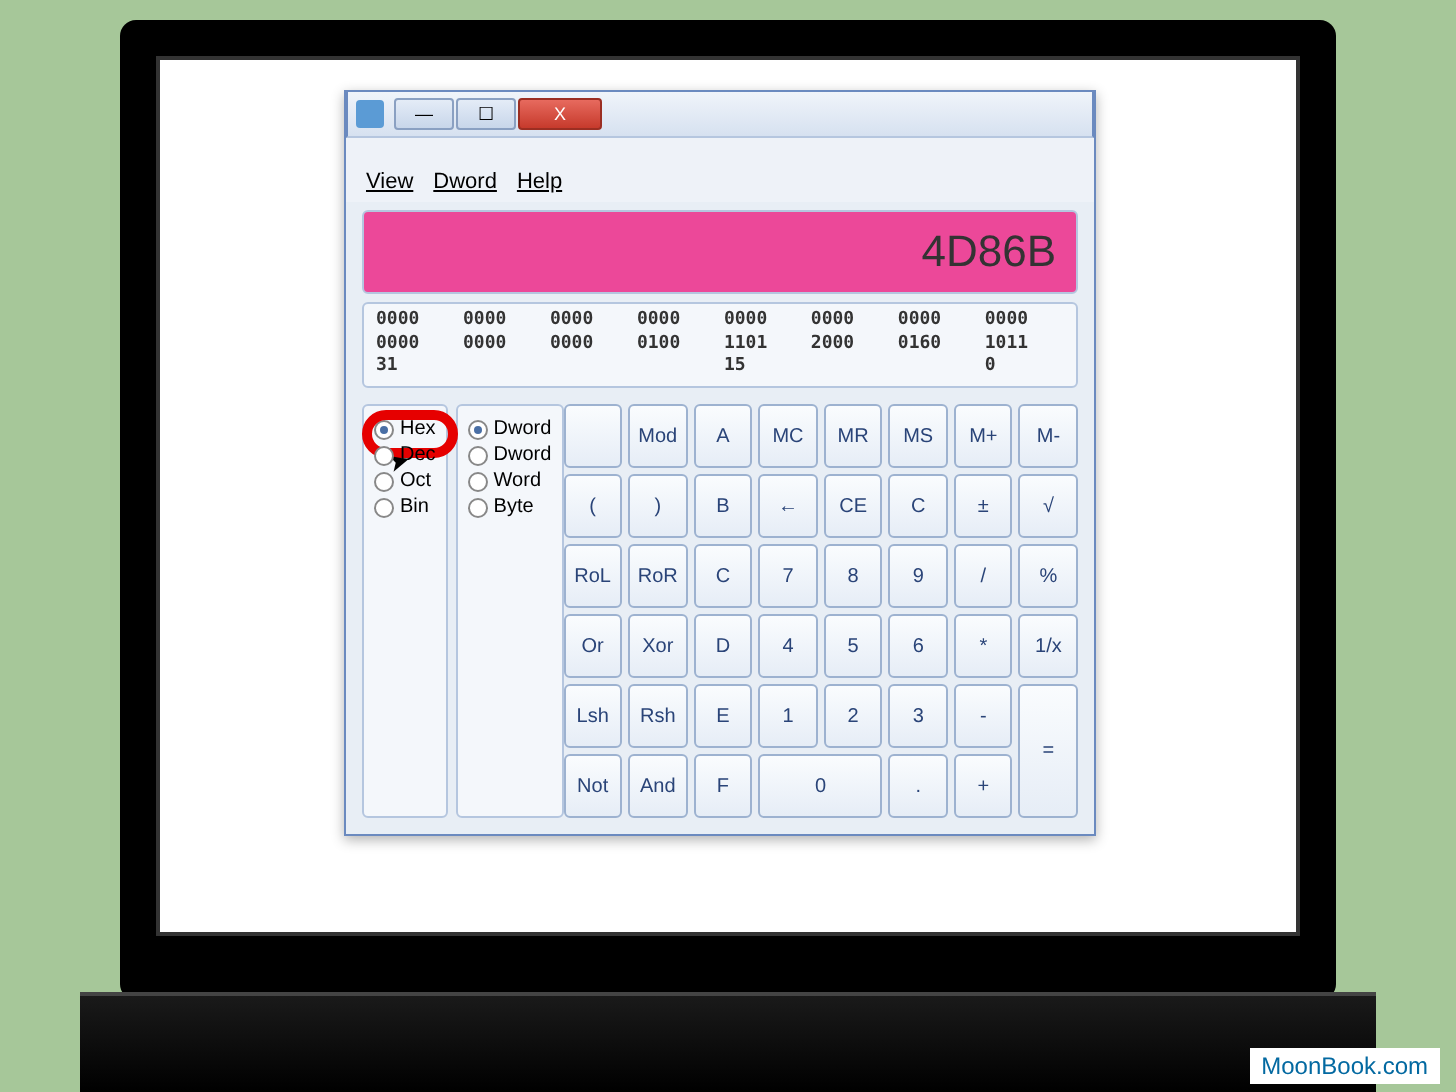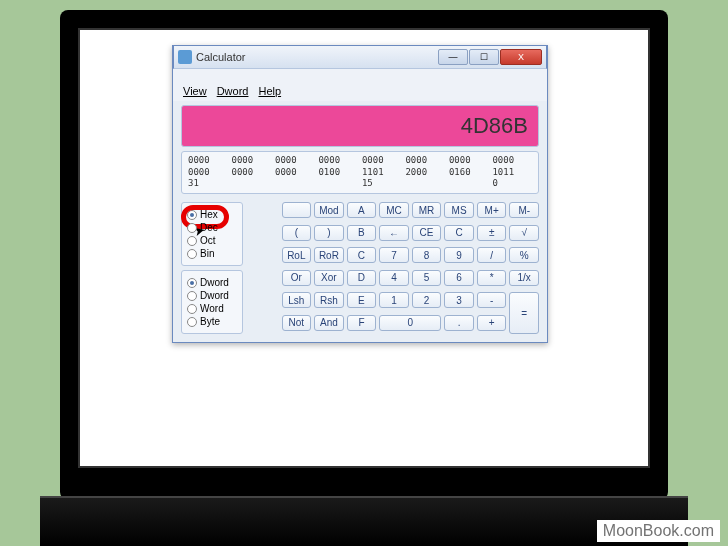--- a/index.html
+++ b/index.html
@@ -35,22 +35,22 @@
       width: 648px;
       height: 50px;
       background: linear-gradient(#1a1a1a, #000);
       border-top: 2px solid #444;
     }
     .watermark {
       position: absolute;
       right: 8px;
       bottom: 4px;
       background: #fff;
-      color: #737373;
-      font-size: 16px;
+      color: #0369a1;
+      font-size: 12px;
       padding: 2px 6px;
       font-family: Arial, sans-serif;
     }
     .calc-window {
       position: absolute;
       left: 92px;
       top: 15px;
       width: 376px;
       background: #e8eef5;
       border: 1px solid #6b8abf;
@@ -117,32 +117,33 @@
     .bitgrid {
       margin: 2px 8px 4px;
       background: #f4f7fb;
       border: 1px solid #b5c6df;
       border-radius: 3px;
       padding: 3px 6px;
       font-family: "Consolas", monospace;
       font-size: 9px;
       color: #333;
       line-height: 1.3;
+      font-weight: bold;
     }
     .bitrow { display: flex; justify-content: space-between; }
     .bitgroup { width: 11.5%; text-align: left; }
     .lower {
       display: flex;
       padding: 4px 8px 8px;
       gap: 6px;
     }
     .radios {
       width: 62px;
       display: flex;
-      flex-direction: column;
+      flex-direction: row;
       gap: 4px;
     }
     .radio-box {
       border: 1px solid #b5c6df;
       border-radius: 3px;
       background: #f4f7fb;
       padding: 4px 5px;
       font-size: 10px;
     }
     .radio-item {
@@ -185,21 +186,21 @@
       pointer-events: none;
       transform: rotate(-15deg);
     }
     .keypad {
       flex: 1;
       display: grid;
       grid-template-columns: repeat(9, 1fr);
       gap: 3px;
     }
     .key {
-      height: 16px;
+      height: 32px;
       background: linear-gradient(#fafcfe, #e6edf6);
       border: 1px solid #9db2d0;
       border-radius: 3px;
       font-size: 10px;
       display: flex;
       align-items: center;
       justify-content: center;
       color: #2a4478;
     }
     .key.empty { visibility: hidden; }
@@ -209,21 +210,20 @@
   </style>
 </head>
 <body>
 
 <div class="laptop-frame">
   <div class="screen">
 
     <div class="calc-window">
       <div class="titlebar">
         <div class="titlebar-icon"></div>
-        <div class="titlebar-title">Calculator</div>
         <div class="win-buttons">
           <div class="win-btn">—</div>
           <div class="win-btn">☐</div>
           <div class="win-btn close">X</div>
         </div>
       </div>
 
       <div class="menubar">
         <span>View</span>
         <span>Dword</span>

